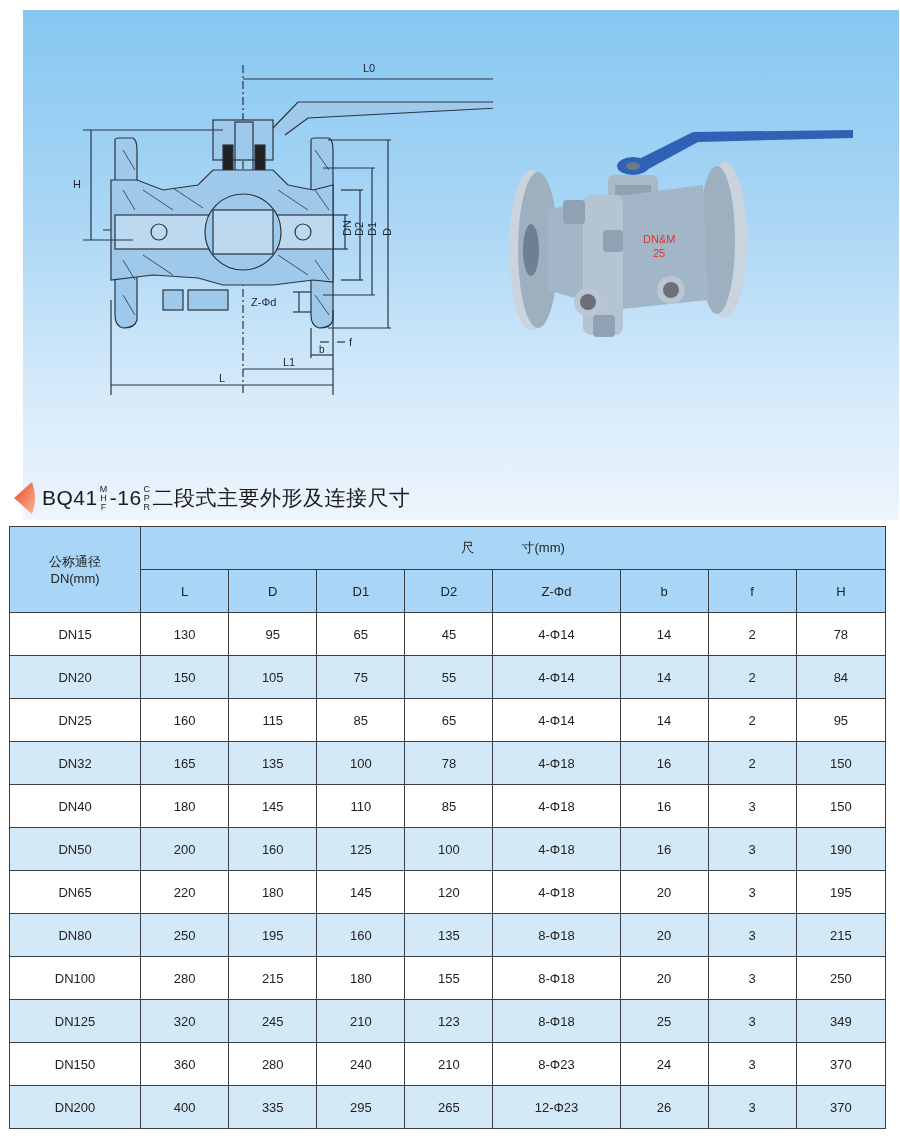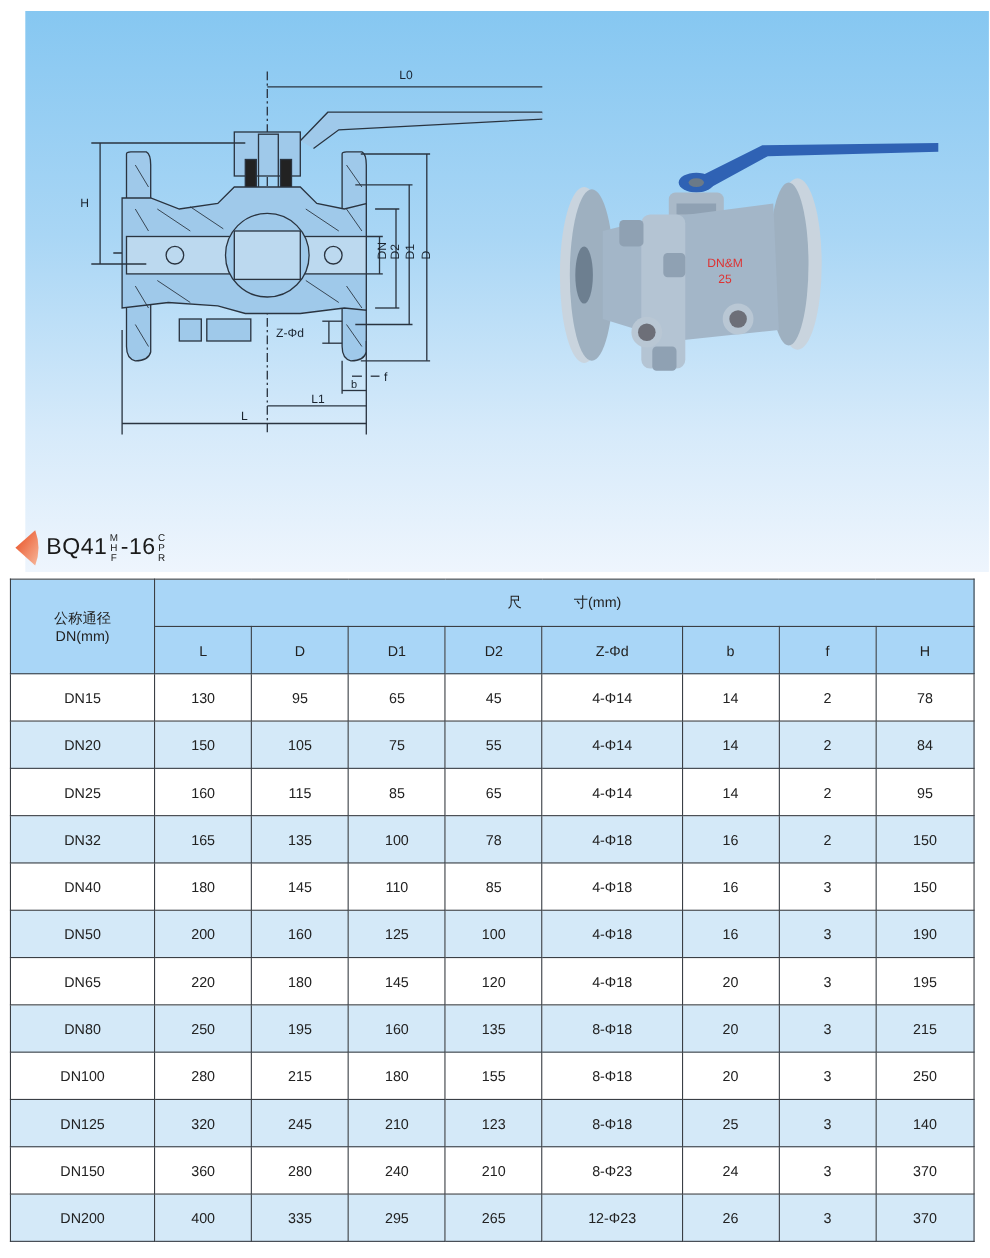--- a/index.html
+++ b/index.html
@@ -164,20 +164,21 @@
       <span>M</span>
       <span>H</span>
       <span>F</span>
     </span>
     <span>-16</span>
     <span class="stack">
       <span>C</span>
       <span>P</span>
       <span>R</span>
     </span>
+    <span>二段式主要外形及连接尺寸</span>
   </div>
 </div>
 
 <table>
   <colgroup>
     <col style="width:131px">
       <col style="width:88px">
       <col style="width:88px">
       <col style="width:88px">
       <col style="width:88px">
@@ -311,21 +312,21 @@
       </tr>
       <tr class="alt">
         <td>DN125</td>
         <td>320</td>
         <td>245</td>
         <td>210</td>
         <td>123</td>
         <td>8-Φ18</td>
         <td>25</td>
         <td>3</td>
-        <td>140</td>
+        <td>349</td>
       </tr>
       <tr class="plain">
         <td>DN150</td>
         <td>360</td>
         <td>280</td>
         <td>240</td>
         <td>210</td>
         <td>8-Φ23</td>
         <td>24</td>
         <td>3</td>

